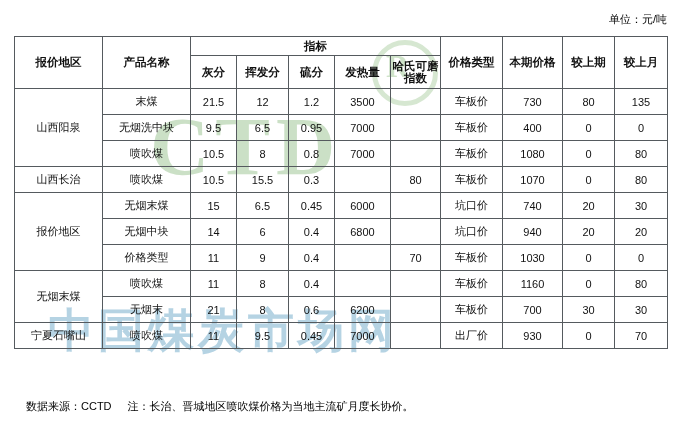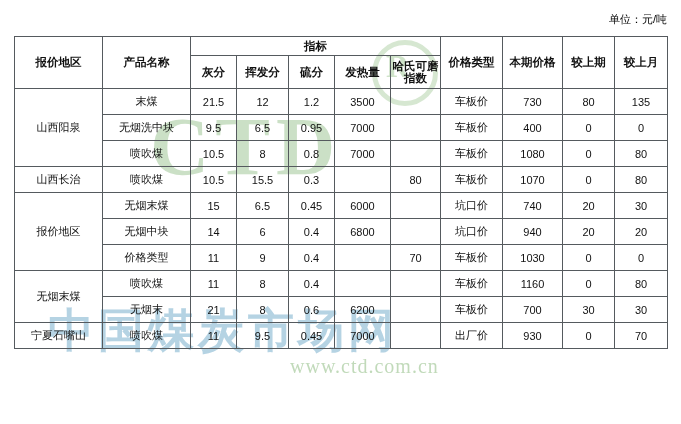--- a/index.html
+++ b/index.html
@@ -140,21 +140,20 @@
 </style>
 </head>
 <body>
 
 <div class="page">
 
   <div class="watermark wm-ring"></div>
   <div class="watermark wm-r">R</div>
   <div class="watermark wm-ctd">CTD</div>
   <div class="watermark wm-cn">中国煤炭市场网</div>
-  <div class="watermark wm-url">www.ctd.com.cn</div>
 
   <div class="title-row">
     <div class="unit-note">单位：元/吨</div>
   </div>
 
   <div class="table-wrap">
     <table class="main">
       <colgroup>
         <col style="width:88px">
         <col style="width:88px">
@@ -309,14 +308,17 @@
             <td></td>
             <td>出厂价</td>
             <td>930</td>
             <td>0</td>
             <td>70</td>
           </tr>
         </tbody>
     </table>
   </div>
 
+  <div class="footer">
+    <span>数据来源：</span><span>CCTD</span><span class="sep"></span><span>注：</span><span>长治、晋城地区喷吹煤价格为当地主流矿月度长协价。</span>
+  </div>
 
 </div>
 
 </body></html>

